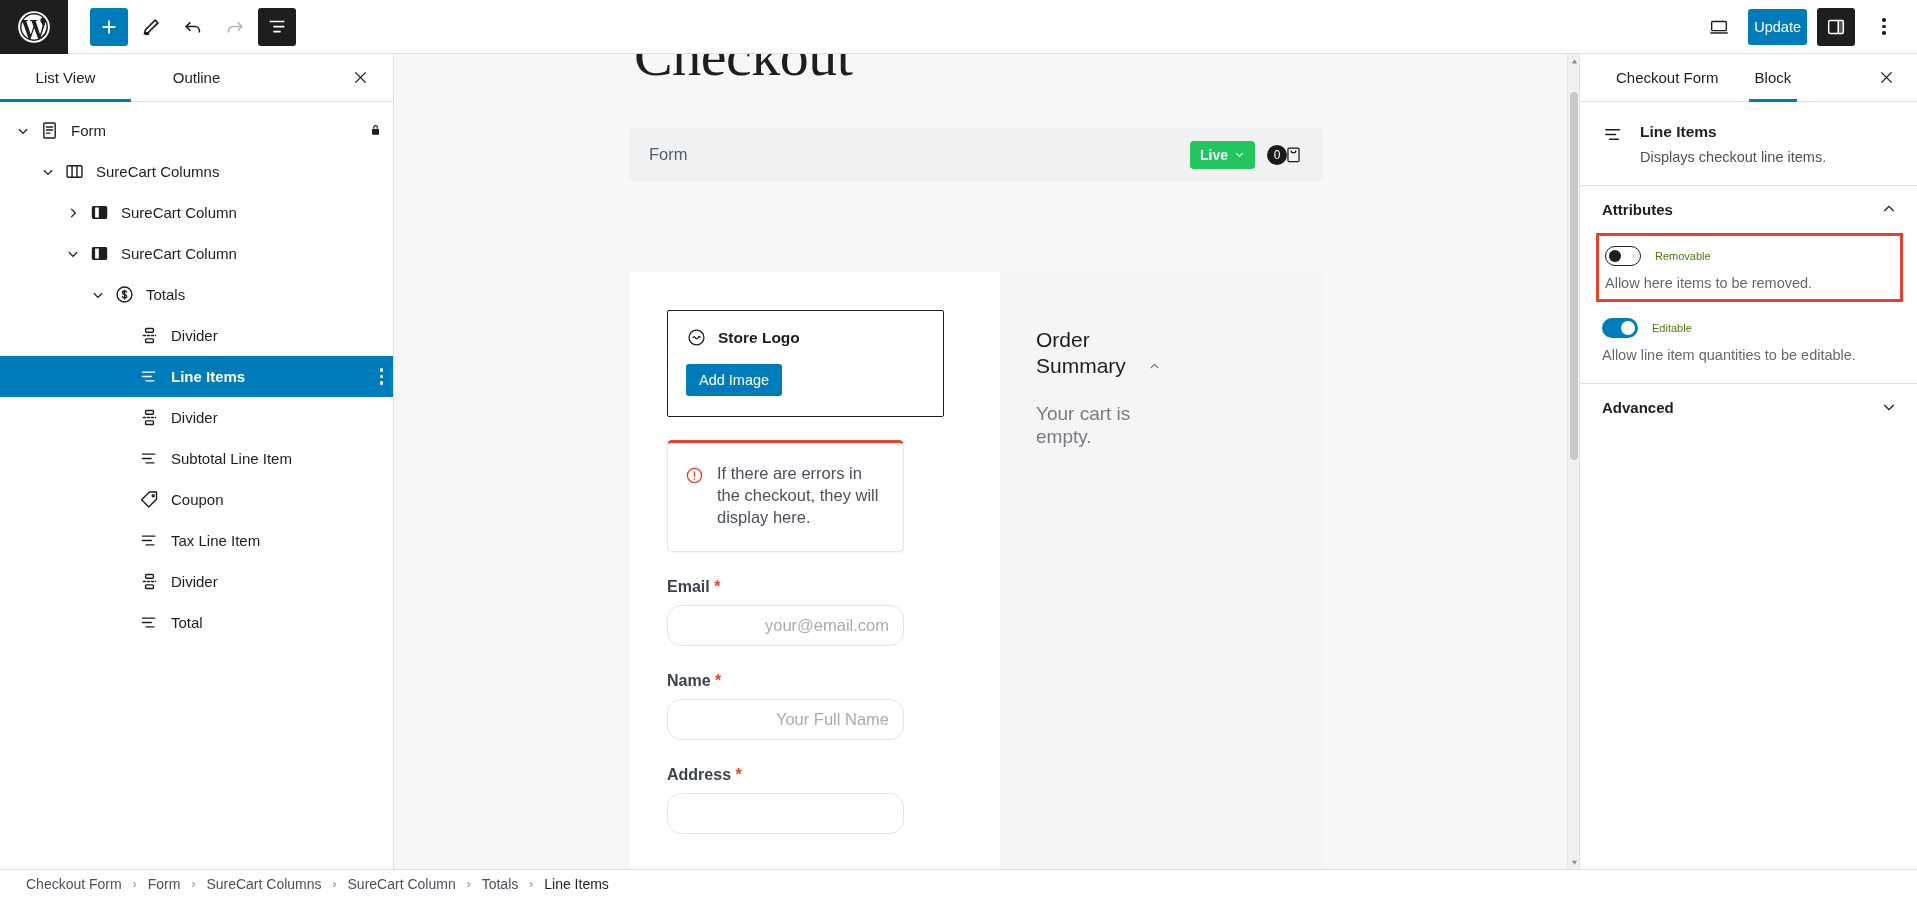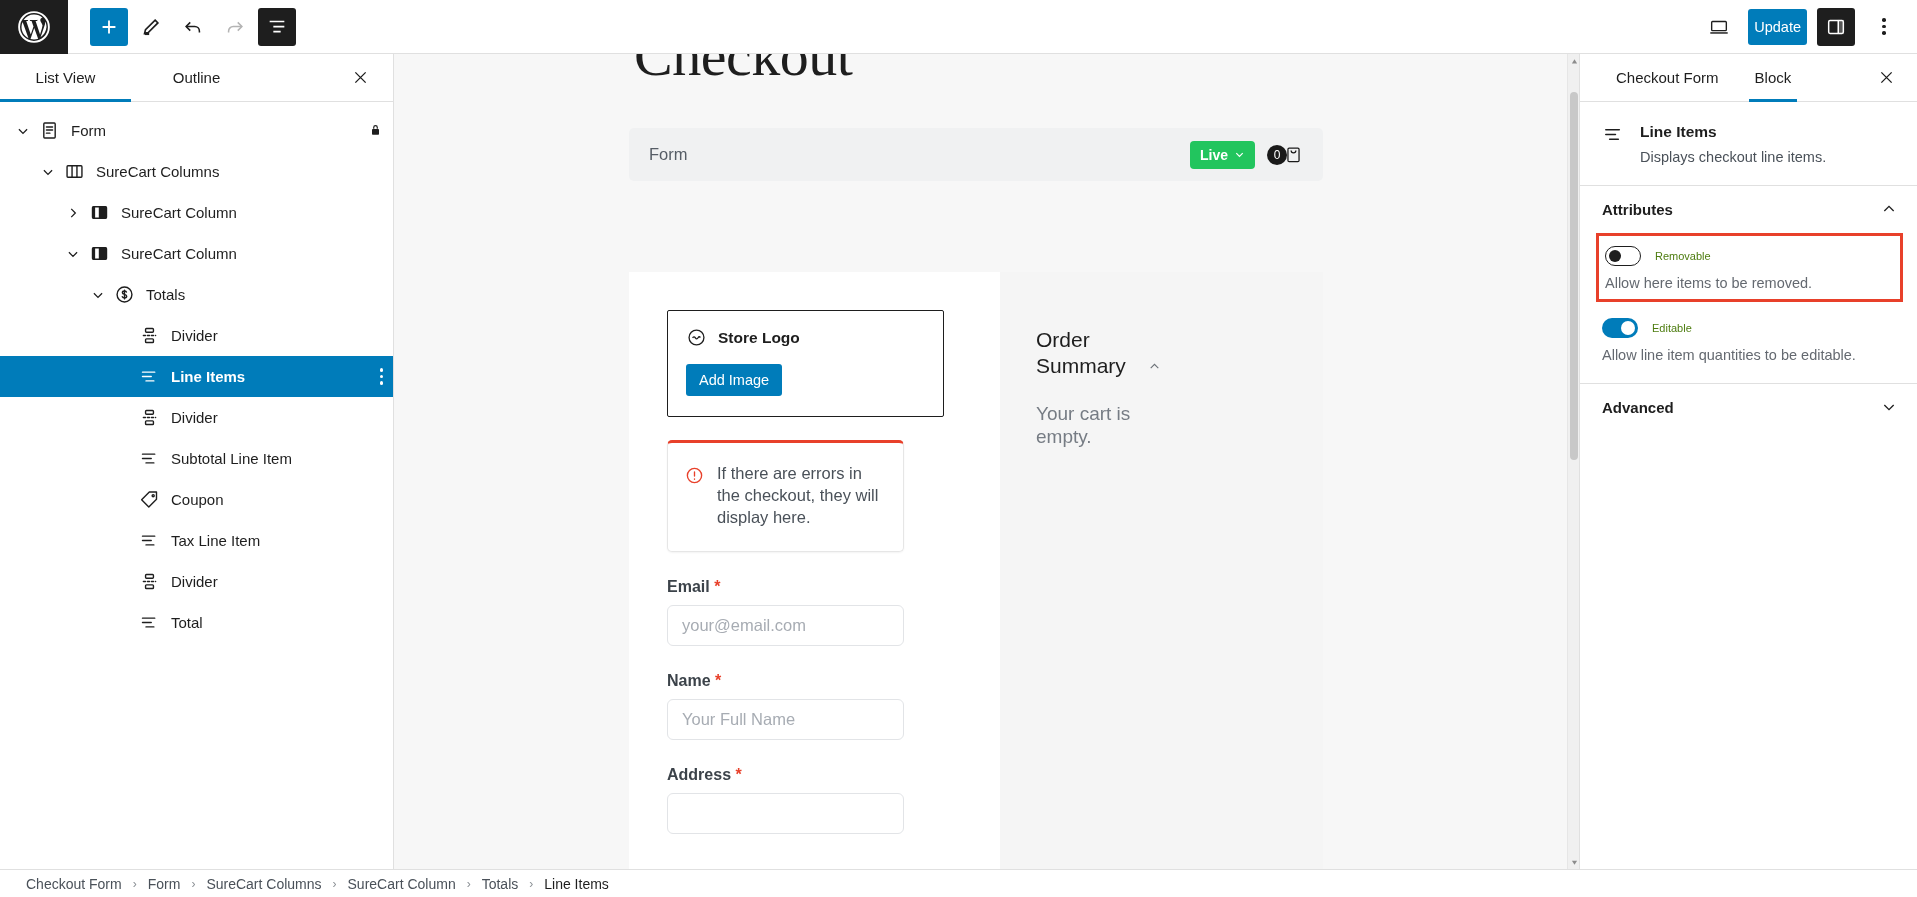--- a/index.html
+++ b/index.html
@@ -134,22 +134,22 @@
     border: 1px solid #e6e6e6; border-top: 3px solid #e8402a; border-radius: 5px;
     display: flex; gap: 13px; padding: 20px 16px 22px 17px;
     box-shadow: 0 1px 2px rgba(0,0,0,0.05);
   }
   .error-text { font-size: 16.5px; line-height: 1.33; color: #4a5159; }
   .field { margin-top: 26px; width: 237px; }
   .field-label { font-size: 16px; font-weight: bold; color: #3c434a; }
   .req { color: #e8402a; }
   .field-input {
     margin-top: 9px; width: 237px; height: 41px; border: 1px solid #e2e4e7;
-    border-radius: 6px; padding: 0 14px; font-size: 16.5px; color: #8b9199;
-    background: #fff; font-family: "Liberation Sans", sans-serif; outline: none;
+    border-radius: 14px; padding: 0 14px; font-size: 16.5px; color: #8b9199;
+    background: #fff; font-family: "Liberation Sans", sans-serif; outline: none; text-align: right;
   }
   .field-input::placeholder { color: #a7acb3; }
 
   .summary-title {
     font-size: 21px; color: #1e1e1e; line-height: 1.25; width: 104px;
     position: relative;
   }
   .summary-chev { position: absolute; left: 112px; top: 26px; color: #6b7177; }
   .summary-empty { margin-top: 22px; font-size: 19px; color: #767c84; line-height: 1.23; width: 110px; }
 

